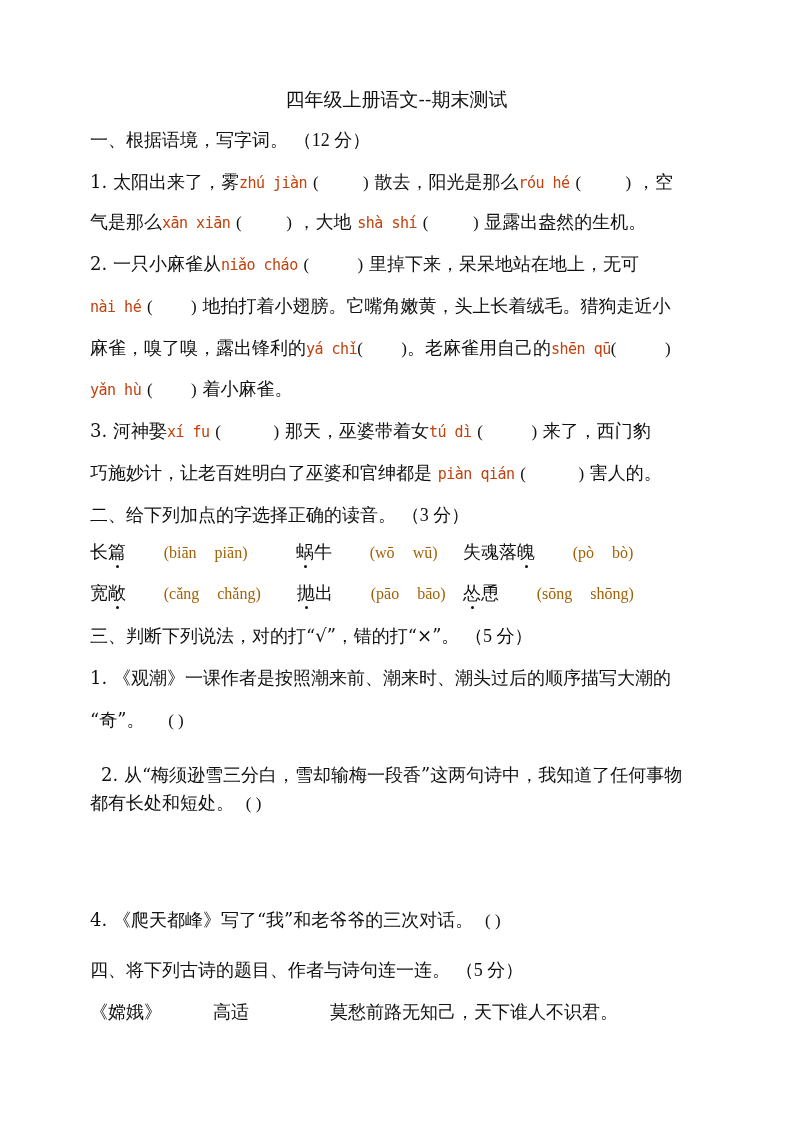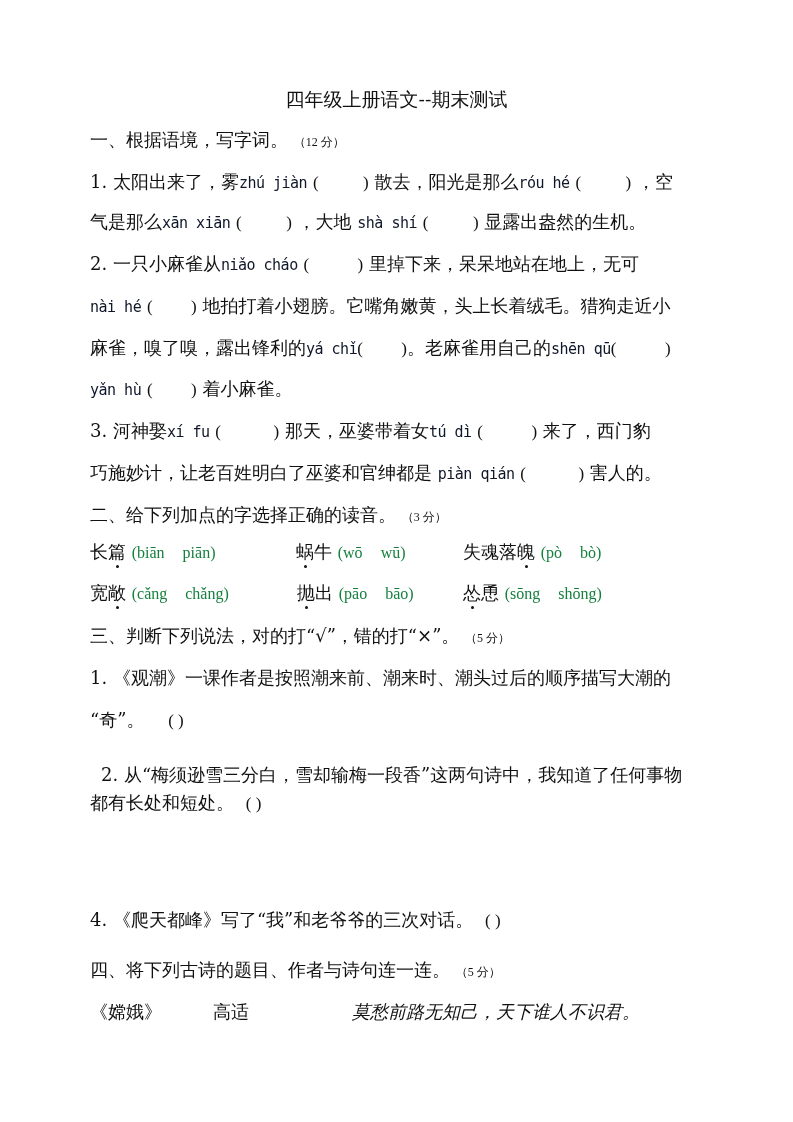--- a/index.html
+++ b/index.html
@@ -35,26 +35,26 @@
       left: 0;
       width: 793px;
       text-align: center;
       top: 86px;
       font-size: 19px;
       line-height: 26px;
     }
     .py {
       font-family: "DejaVu Sans Mono", "Liberation Mono", monospace;
       font-size: 15px;
-      color: #0f172a;
+      color: #c2410c;
       letter-spacing: -0.5px;
     }
     .num {
       font-family: "Liberation Serif", serif;
-      font-size: 12px;
+      font-size: 18px;
     }
     .blank {
       display: inline-block;
       font-size: 17px;
       font-family: "Liberation Serif", serif;
     }
     .blank .gap { display: inline-block; }
     .dotted {
       position: relative;
       display: inline-block;
@@ -72,21 +72,22 @@
     }
     .cell {
       position: absolute;
       font-size: 18px;
       line-height: 24px;
       white-space: nowrap;
     }
     .pyopt {
       font-family: "Liberation Serif", serif;
       font-size: 16px;
-      color: #15803d;
+      color: #a16207;
+      margin-left: 32px;
     }
     .pyopt .sp { display: inline-block; width: 18px; }
   </style>
 </head>
 <body>
 
 <div class="page">
 
   <div class="title">四年级上册语文--期末测试</div>
 
@@ -207,15 +208,15 @@
   </div>
 
 
   <div class="line" style="top:958px;">
     <span>四、将下列古诗的题目、作者与诗句连一连。</span>
     <span class="num">（5 分）</span>
   </div>
 
   <div class="cell" style="left:90px; top:1000px;">《嫦娥》</div>
   <div class="cell" style="left:213px; top:1000px;">高适</div>
-  <div class="cell" style="left:352px; top:1000px;font-style:italic;">莫愁前路无知己，天下谁人不识君。</div>
+  <div class="cell" style="left:330px; top:1000px;">莫愁前路无知己，天下谁人不识君。</div>
 
 </div>
 
 </body></html>

